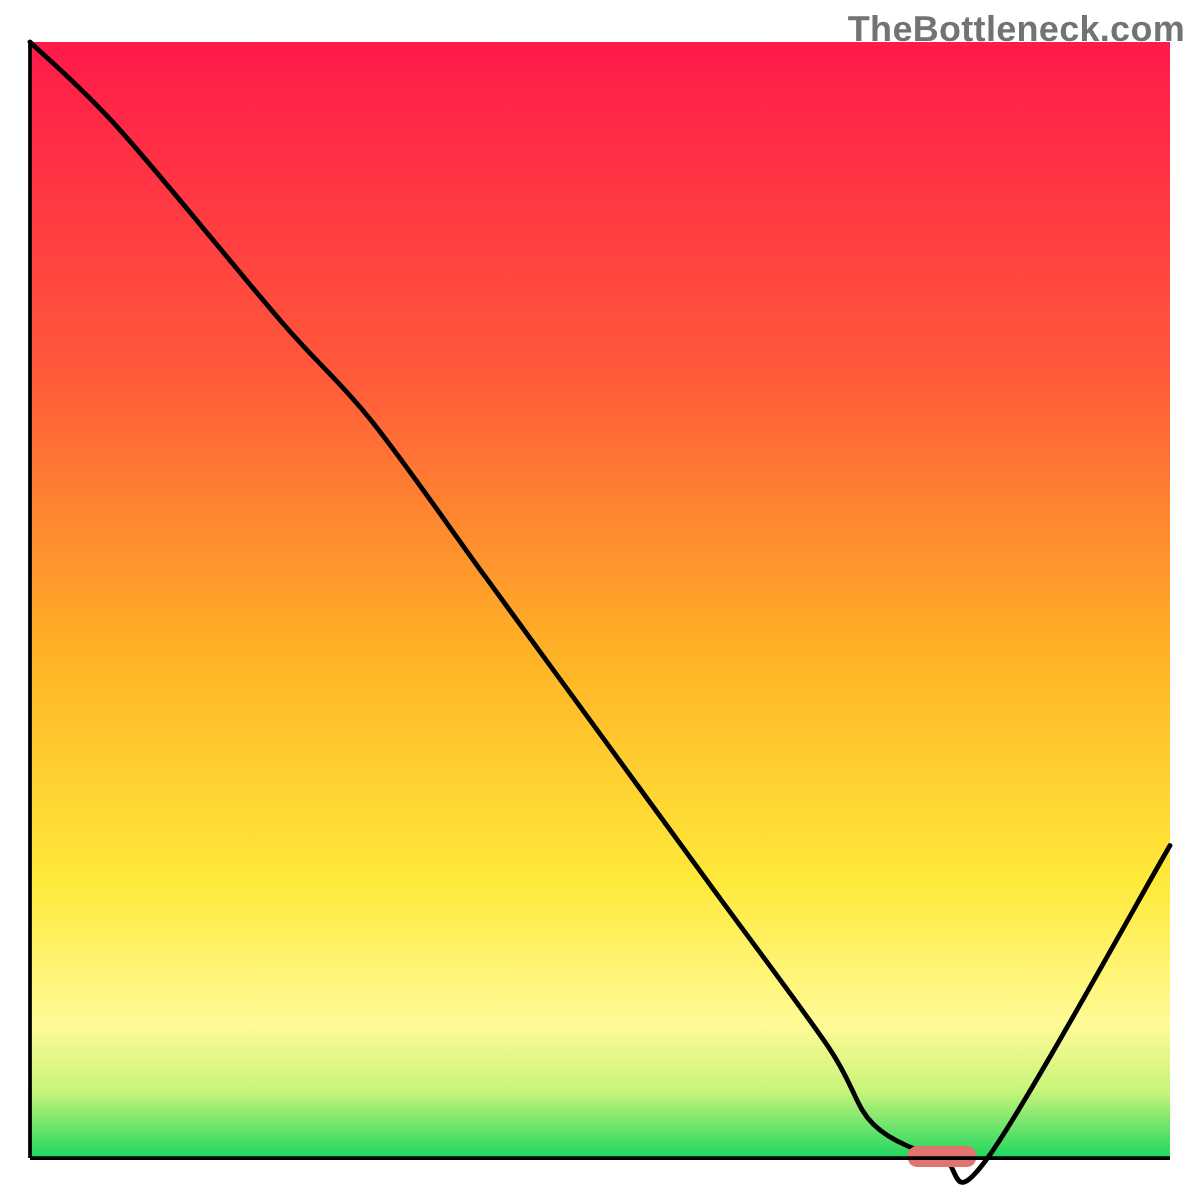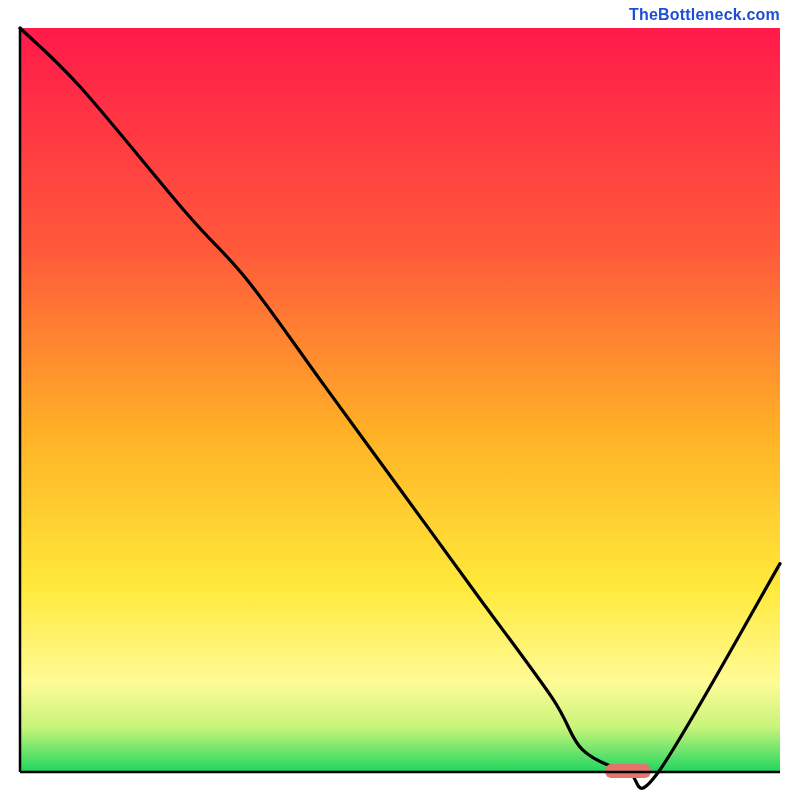--- a/index.html
+++ b/index.html
@@ -11,24 +11,24 @@
     font-family: Arial, Helvetica, sans-serif;
   }
   .chart-container {
     position: relative;
     width: 800px;
     height: 800px;
   }
   .watermark {
     position: absolute;
     top: 6px;
-    right: 20px;
-    font-size: 16px;
+    right: 10px;
+    font-size: 24px;
     font-weight: bold;
-    color: #1d4ed8;
+    color: #737373;
     letter-spacing: 0.2px;
     z-index: 5;
   }
   svg {
     display: block;
   }
 </style>
 </head>
 <body>
 

